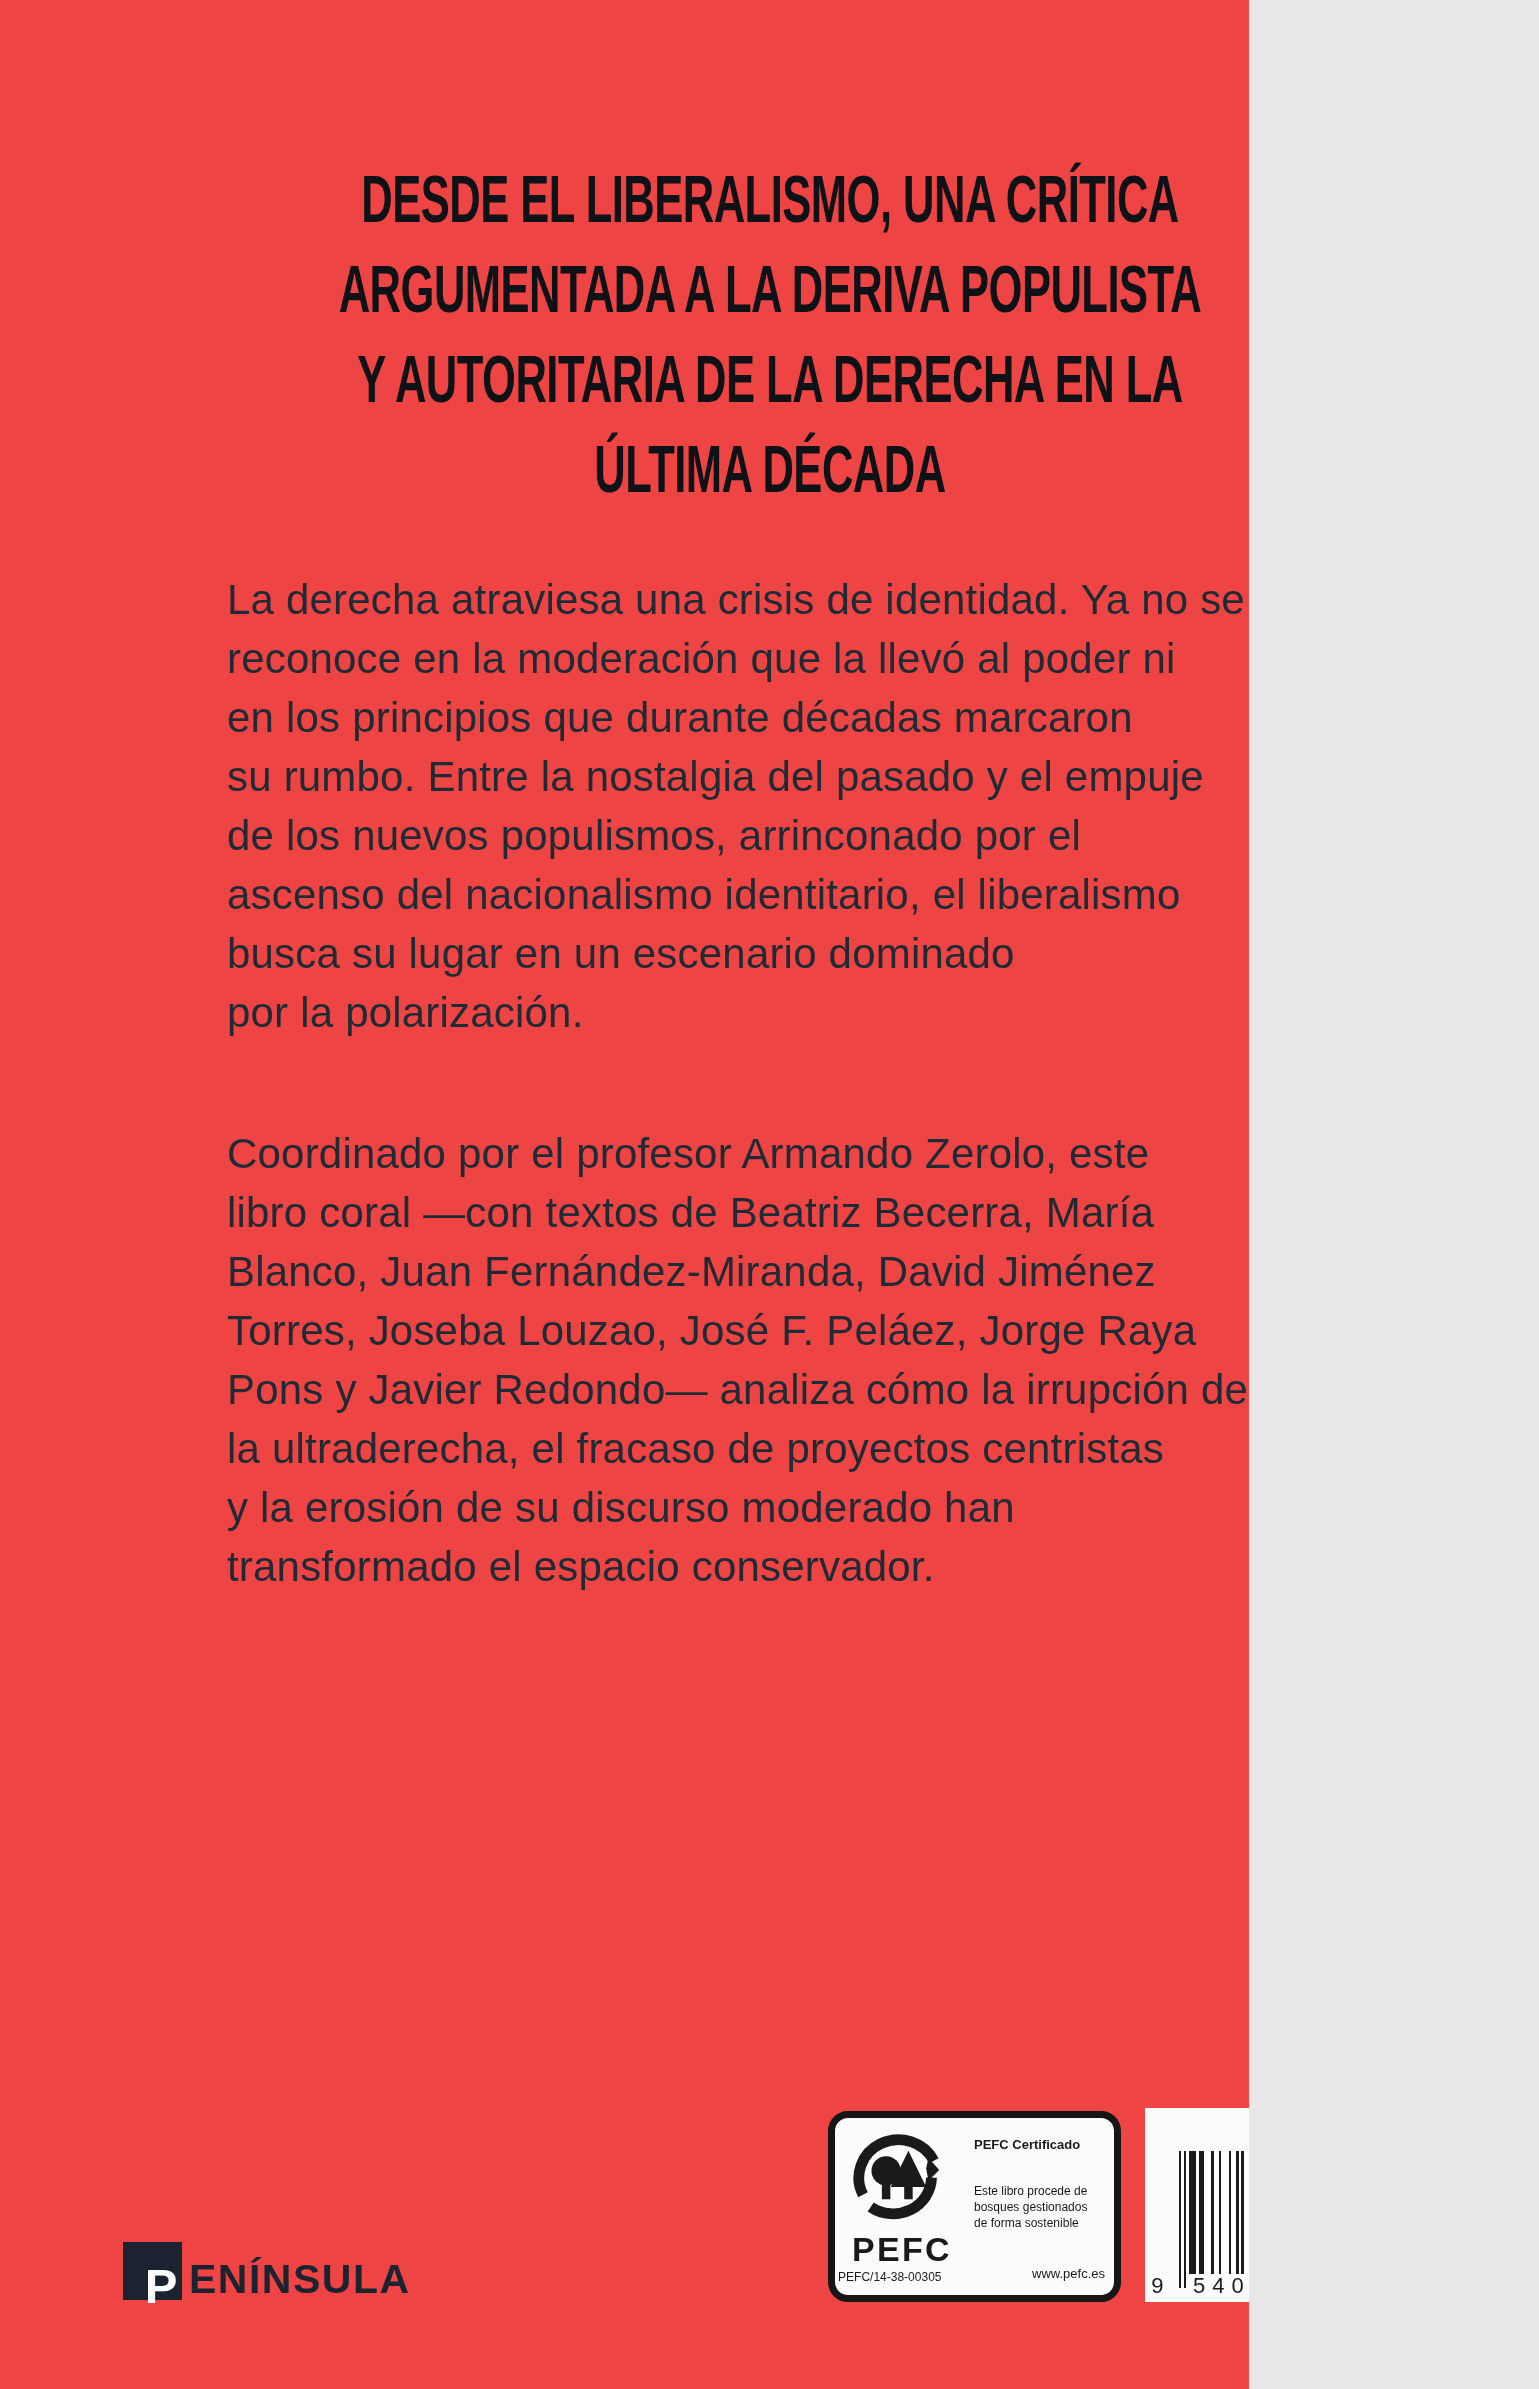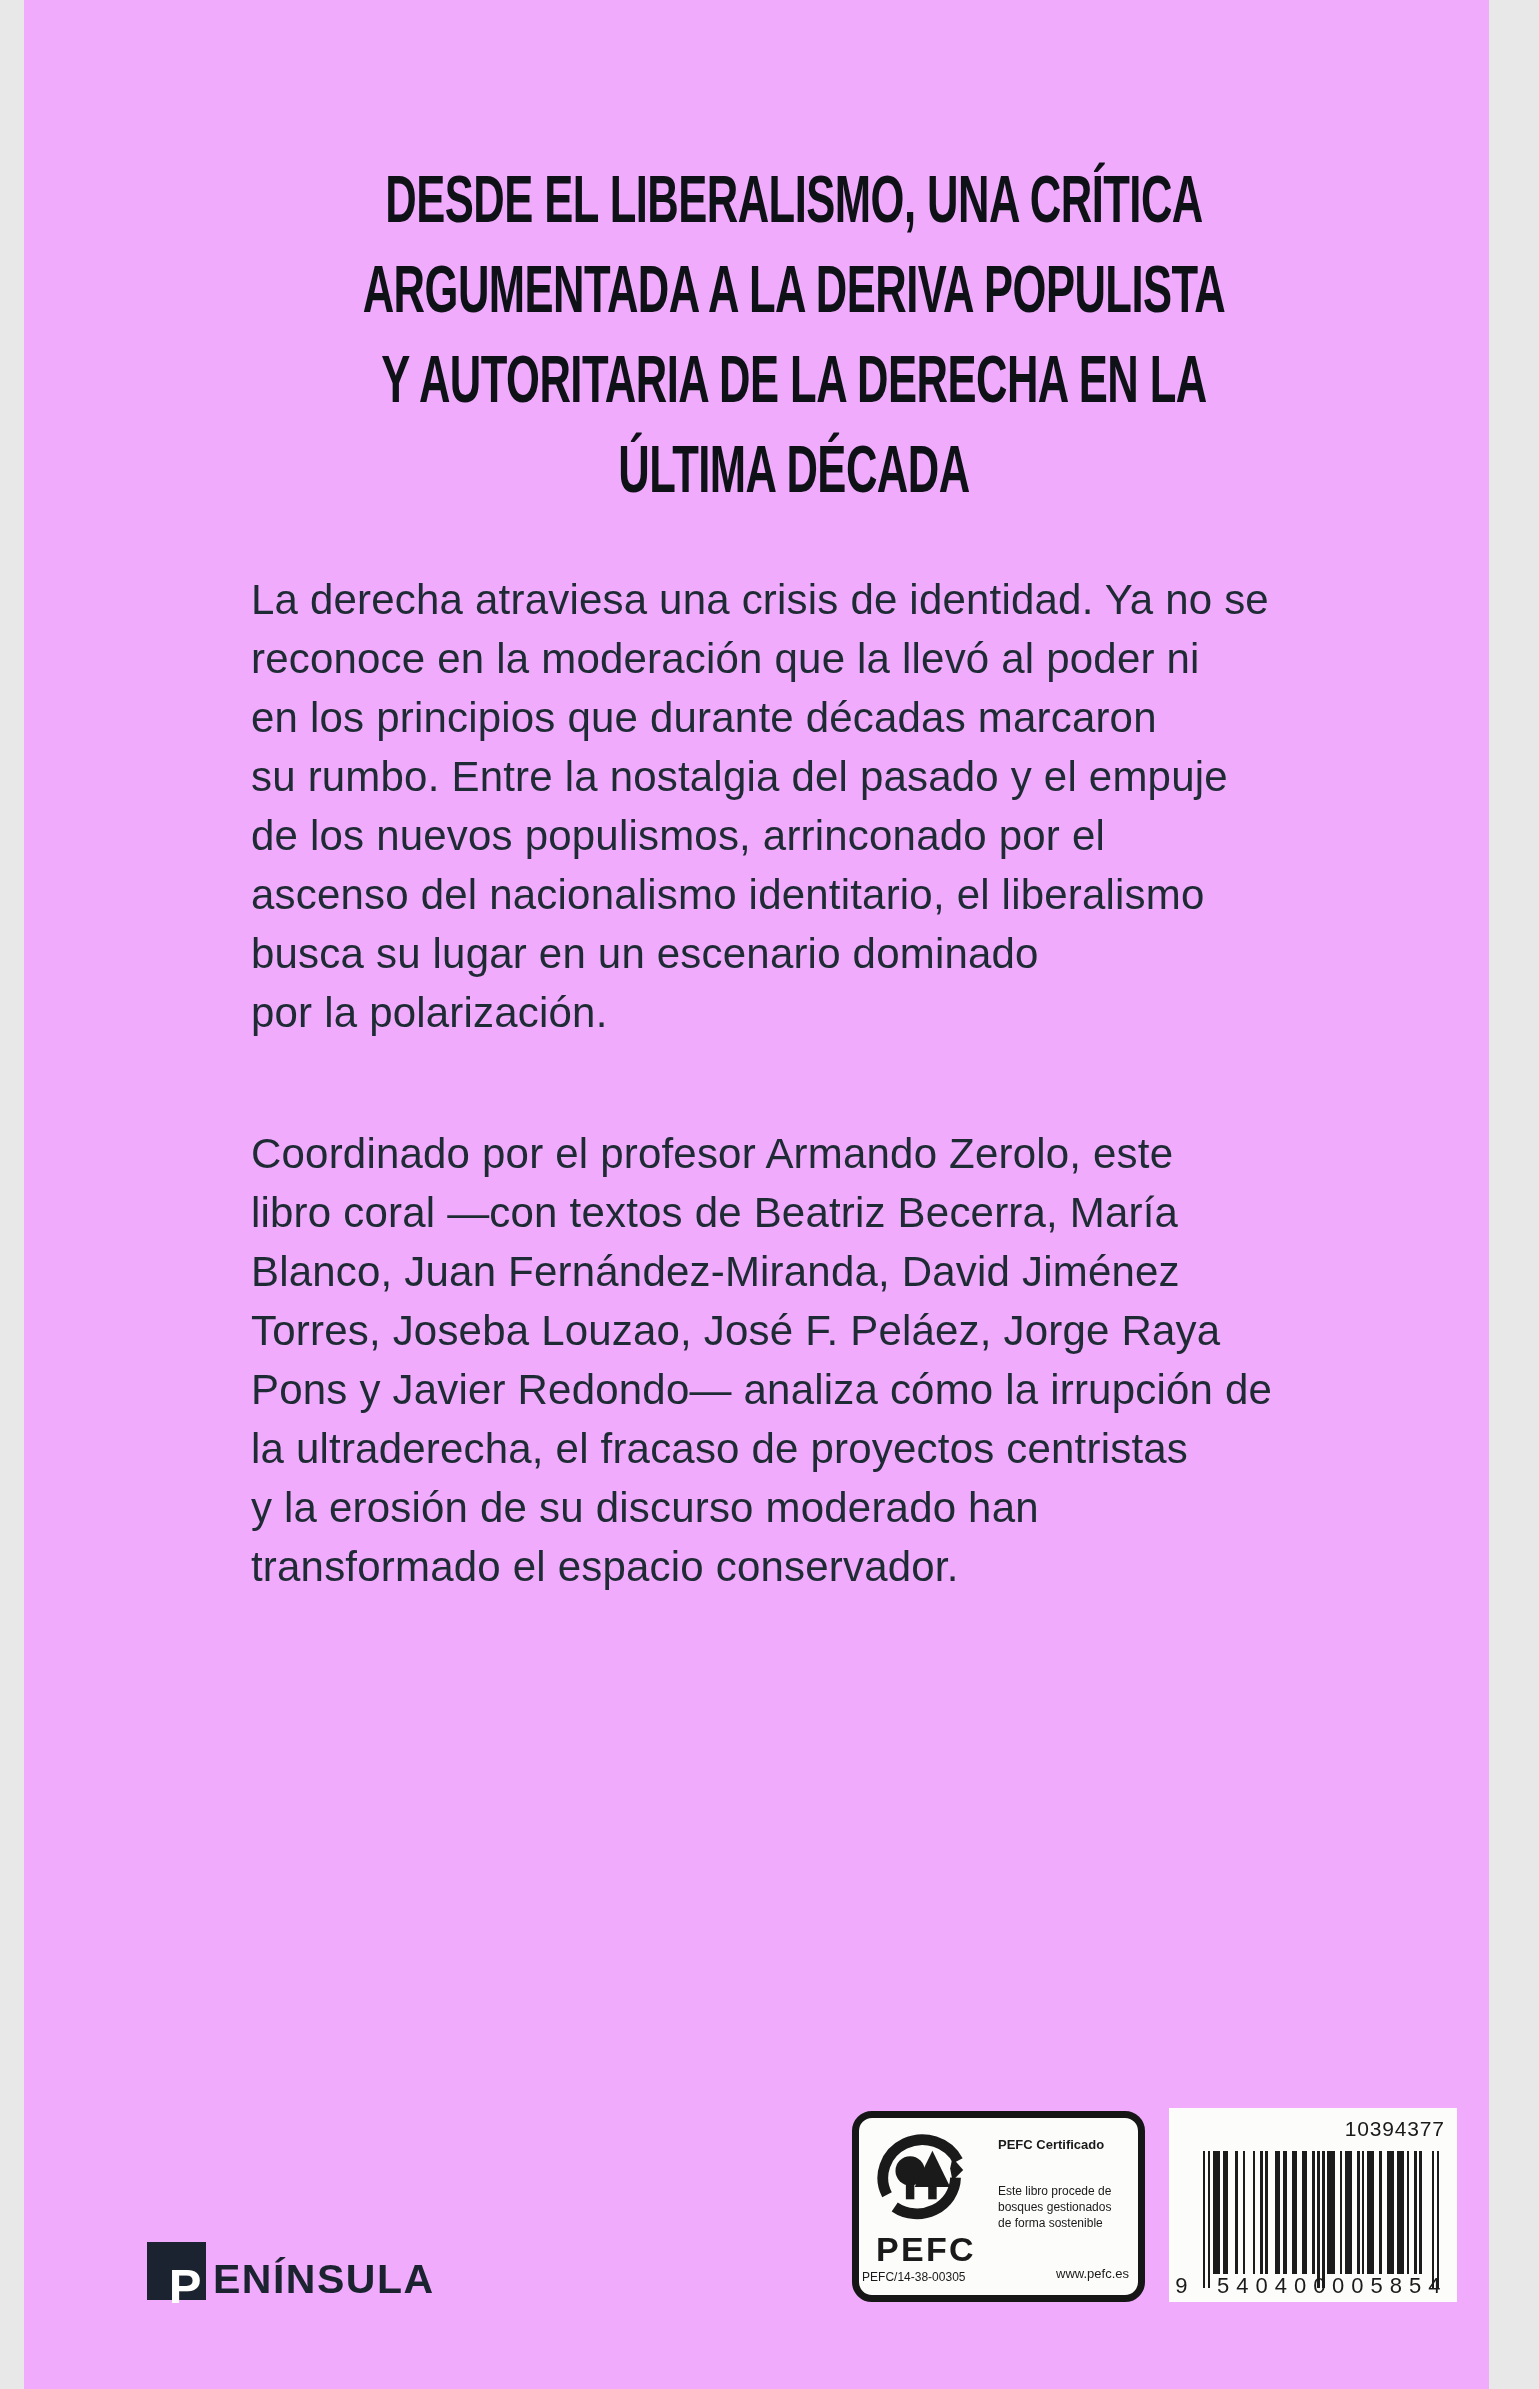--- a/index.html
+++ b/index.html
@@ -2,22 +2,22 @@
 <html style="font-size:12.3px"><head>
 <meta charset="utf-8">
 <style>
   html,body{margin:0;padding:0;}
   body{
     width:1540px;height:2389px;
     font-family:"Liberation Sans","DejaVu Sans",sans-serif;
     background:#e8e8e8;
   }
   .cover{
-    position:relative;width:1465px;height:2389px;
-    background:#f0abfc;overflow:hidden;margin-left:24px;
+    position:relative;width:1249px;height:2389px;
+    background:#ef4444;overflow:hidden;
   }
 
   
   .headline{
     position:absolute;top:154px;left:0;width:1540px;
     text-align:center;color:#0e1217;
   }
   .hl-line{
     font-size:66px;font-weight:bold;line-height:90px;
     white-space:nowrap;letter-spacing:-0.8px;

